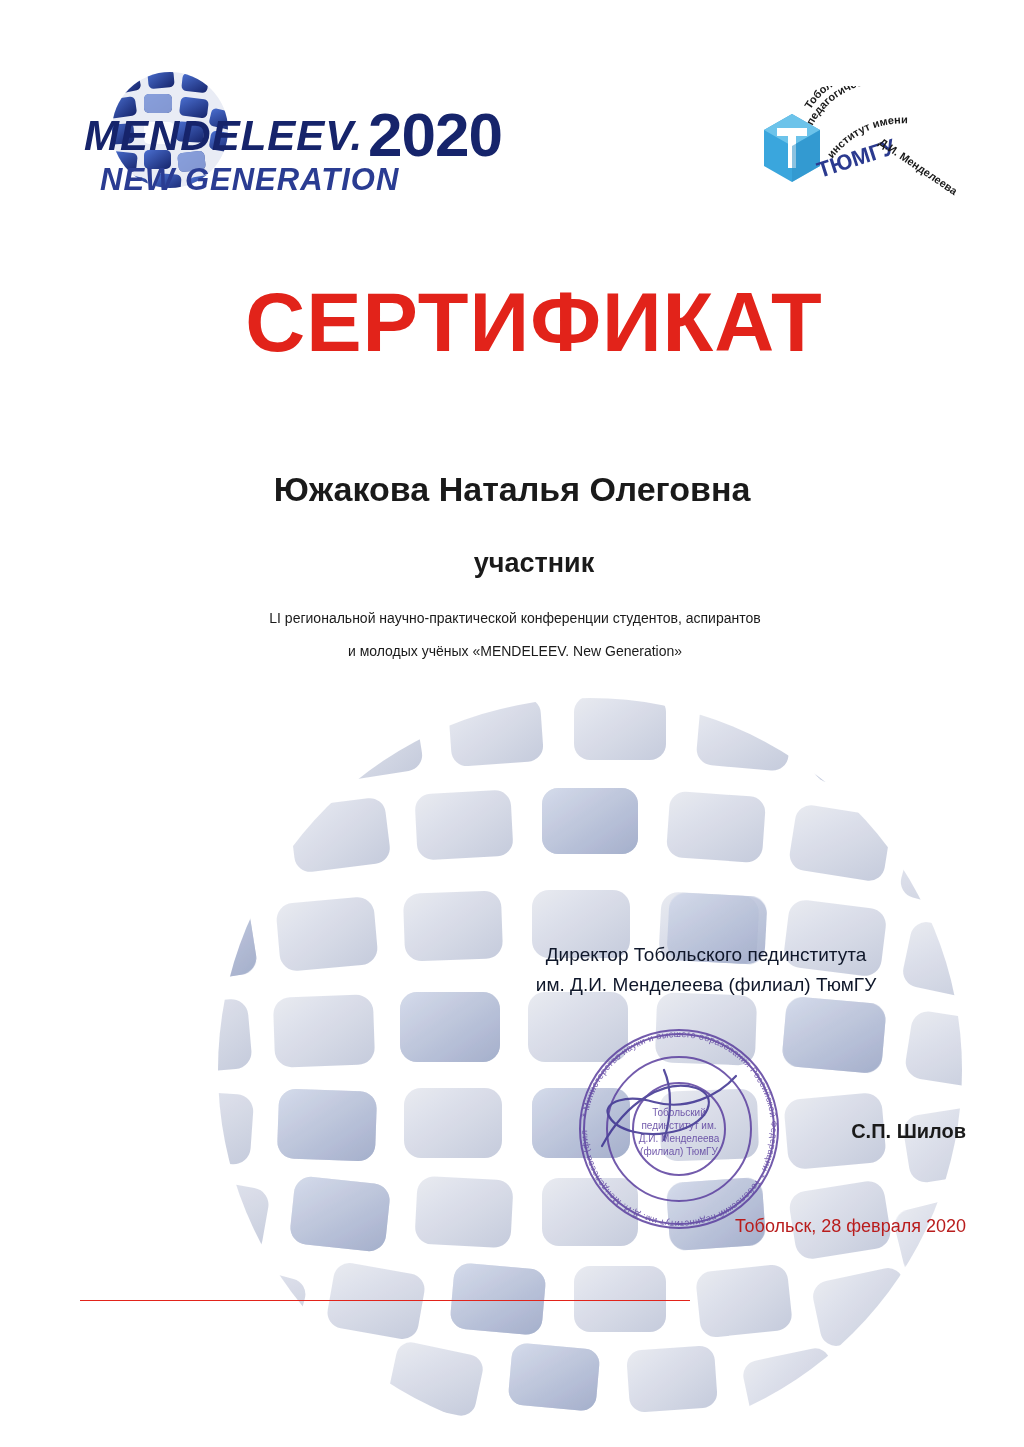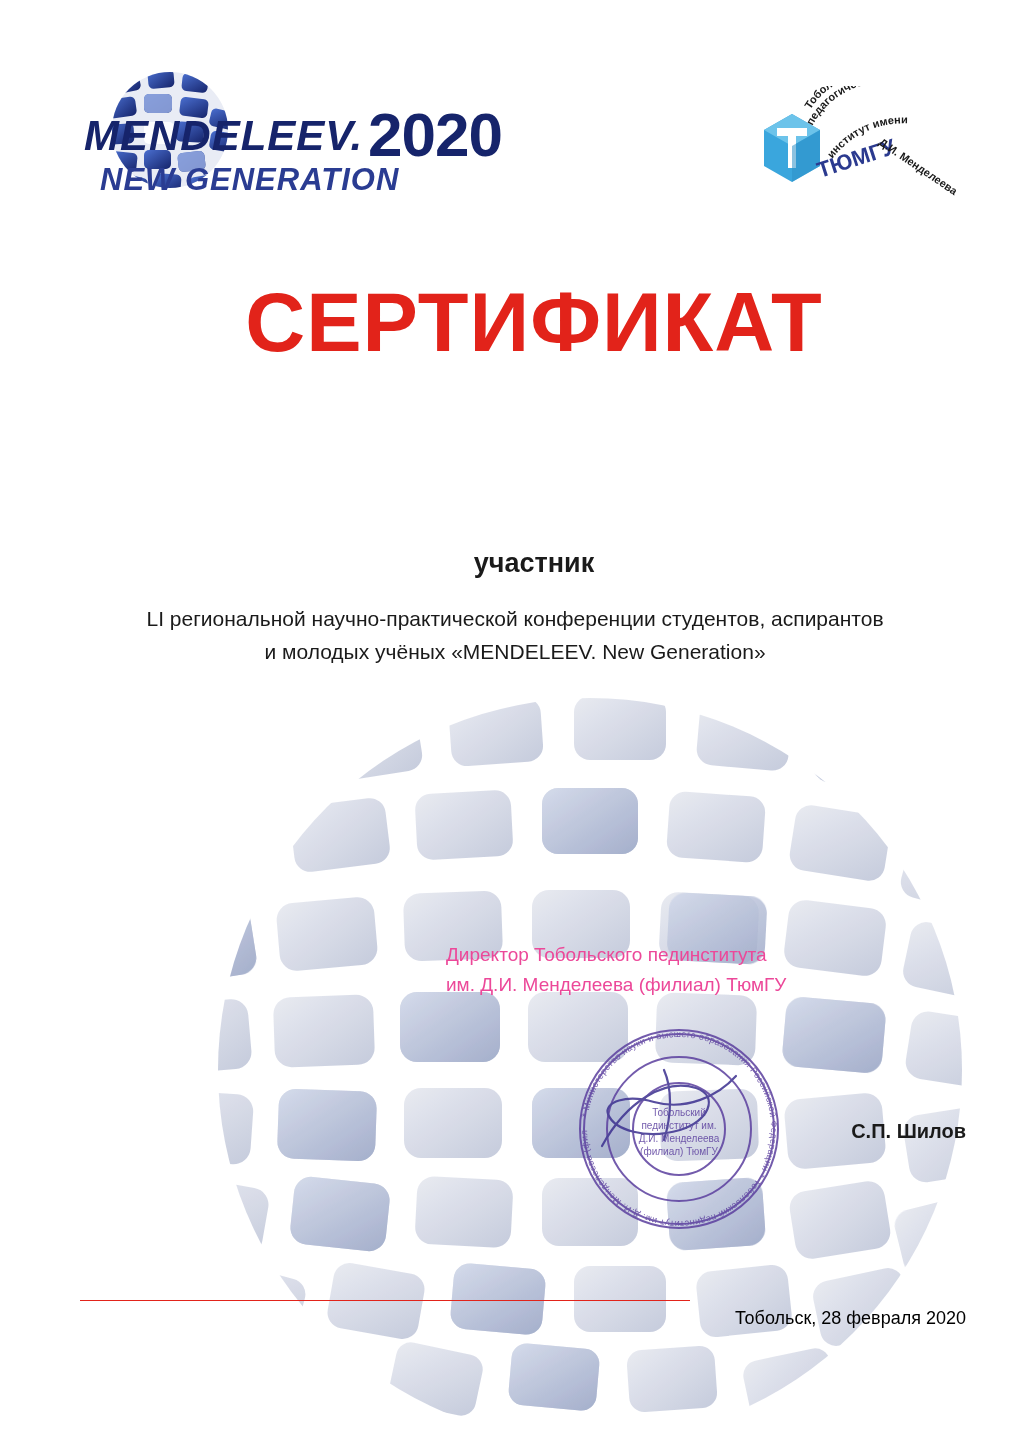--- a/index.html
+++ b/index.html
@@ -82,38 +82,38 @@
     font-weight: bold;
     color: #1a1a1a;
     margin-left: 22px;
   }
   .event-desc {
     position: absolute;
     left: 120px;
     top: 602px;
     width: 790px;
     text-align: center;
-    font-size: 21px;
+    font-size: 14px;
     line-height: 33px;
     color: #1a1a1a;
   }
   .event-desc b {
     font-weight: normal;
   }
 
   
   .signer-title {
     position: absolute;
     right: 58px;
     top: 940px;
     width: 520px;
-    text-align: left;
+    text-align: center;
     font-size: 19px;
     line-height: 30px;
-    color: #ec4899;
+    color: #0f172a;
   }
   .signer-name {
     position: absolute;
     right: 58px;
     top: 1120px;
     font-size: 20px;
     font-weight: bold;
     color: #1a1a1a;
   }
 
@@ -132,23 +132,23 @@
     position: absolute;
     left: 80px;
     top: 1300px;
     width: 610px;
     height: 1px;
     background: #e2231a;
   }
   .footer-place {
     position: absolute;
     right: 58px;
-    top: 1308px;
+    top: 1216px;
     font-size: 18px;
-    color: #000000;
+    color: #b91c1c;
   }
 </style>
 </head>
 <body>
 
 <div class="page">
 
   <svg class="bg-globe" viewBox="0 0 880 760" xmlns="http://www.w3.org/2000/svg">
     <defs>
       <clipPath id="globeClip">
@@ -311,20 +311,21 @@
       <textPath href="#arc2" startOffset="26%">педагогический</textPath>
     </text>
     <text font-family="Liberation Sans, sans-serif" font-size="11" font-weight="bold" fill="#1a1a1a">
       <textPath href="#arc3" startOffset="22%">институт имени</textPath>
     </text>
     <text x="132" y="58" font-family="Liberation Sans, sans-serif" font-size="11" font-weight="bold" fill="#1a1a1a" transform="rotate(34 132 58)">Д.И. Менделеева</text>
   </svg>
 
   <div class="cert-title">СЕРТИФИКАТ</div>
 
+  <div class="recipient-name">Южакова Наталья Олеговна</div>
   <div class="recipient-role">участник</div>
 
   <div class="event-desc">
     <span>LI региональной научно-практической конференции студентов, аспирантов</span><br>
     <span>и молодых учёных </span><b>«MENDELEEV. New Generation»</b>
   </div>
 
   <div class="signer-title">
     <span>Директор Тобольского пединститута</span><br>
     <span>им. Д.И. Менделеева (филиал) ТюмГУ</span>

